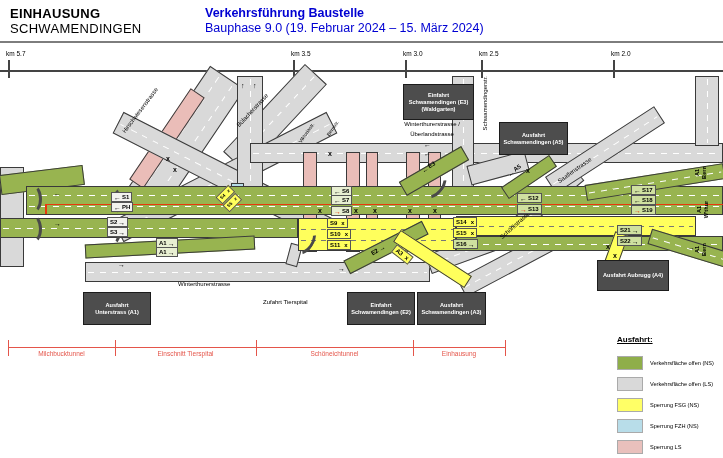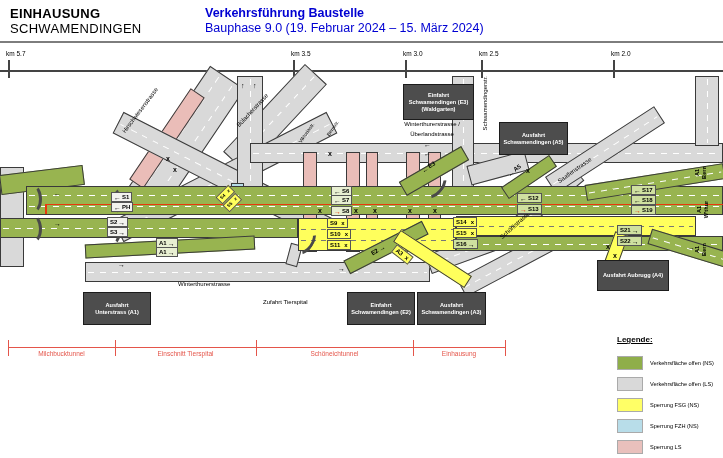--- a/index.html
+++ b/index.html
@@ -373,21 +373,21 @@
       <div class="sectick" style="left: 115px; background: rgb(228, 85, 74);"></div>
       <div class="sectick" style="left: 256px; background: rgb(228, 85, 74);"></div>
       <div class="sectick" style="left: 413px; background: rgb(228, 85, 74);"></div>
       <div class="sectick" style="left: 505px; background: rgb(228, 85, 74);"></div>
       <div class="seclab" style="left: 61.5px; color: rgb(228, 85, 74);">Milchbucktunnel</div>
       <div class="seclab" style="left: 185.5px; color: rgb(228, 85, 74);">Einschnitt Tierspital</div>
       <div class="seclab" style="left: 334.5px; color: rgb(228, 85, 74);">Schöneichtunnel</div>
       <div class="seclab" style="left: 459px; color: rgb(228, 85, 74);">Einhausung</div>
     </div>
 
-  <div id="legend-title">Legende:</div>
+  <div id="legend-title">Ausfahrt:</div>
   <div id="legend">
       <div class="legrow" style="top: 356px;">
         <div class="legsw" style="background: rgb(143, 174, 74);"></div>
         <div class="leglab">Verkehrsfläche offen (NS)</div>
       </div>
       <div class="legrow" style="top: 377px;">
         <div class="legsw" style="background: rgb(217, 217, 217);"></div>
         <div class="leglab">Verkehrsfläche offen (LS)</div>
       </div>
       <div class="legrow" style="top: 398px;">

